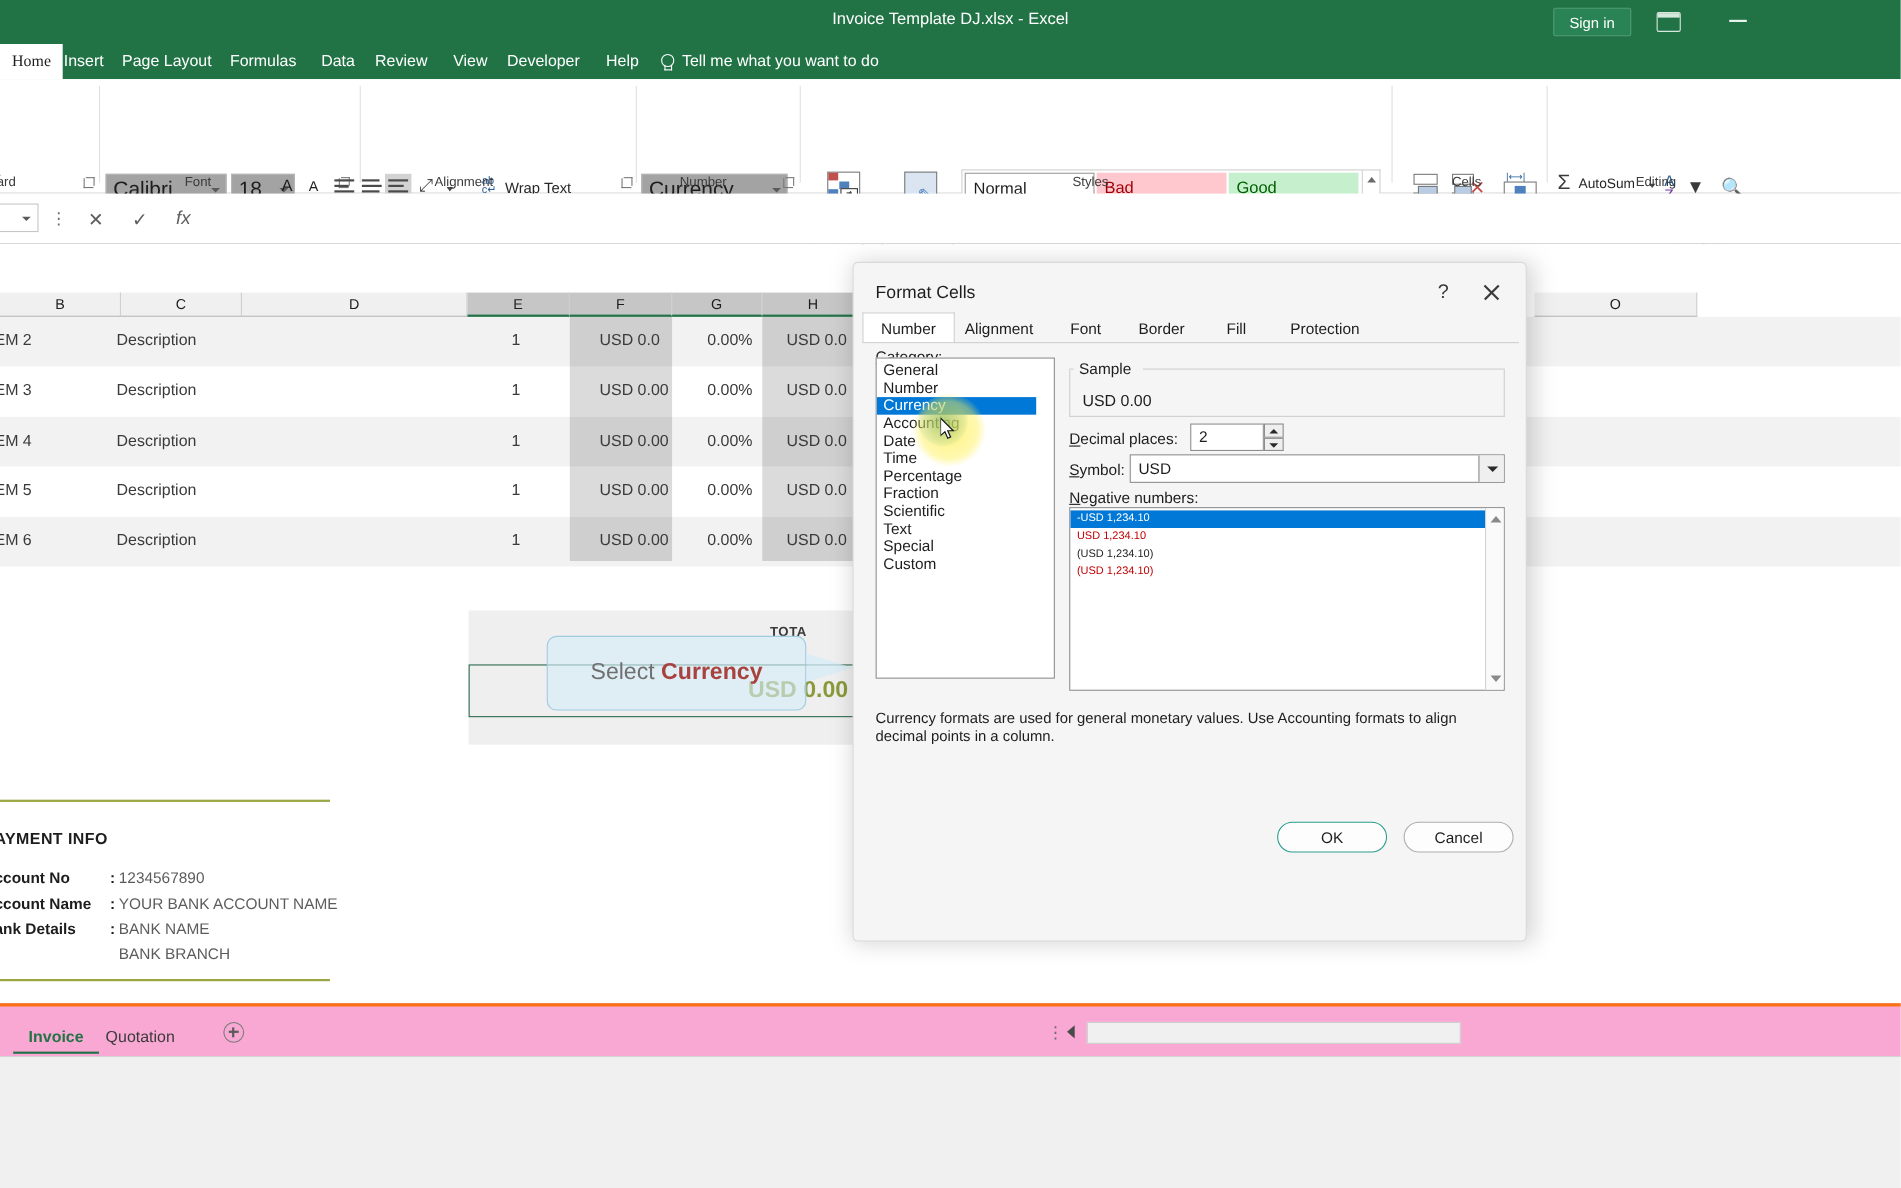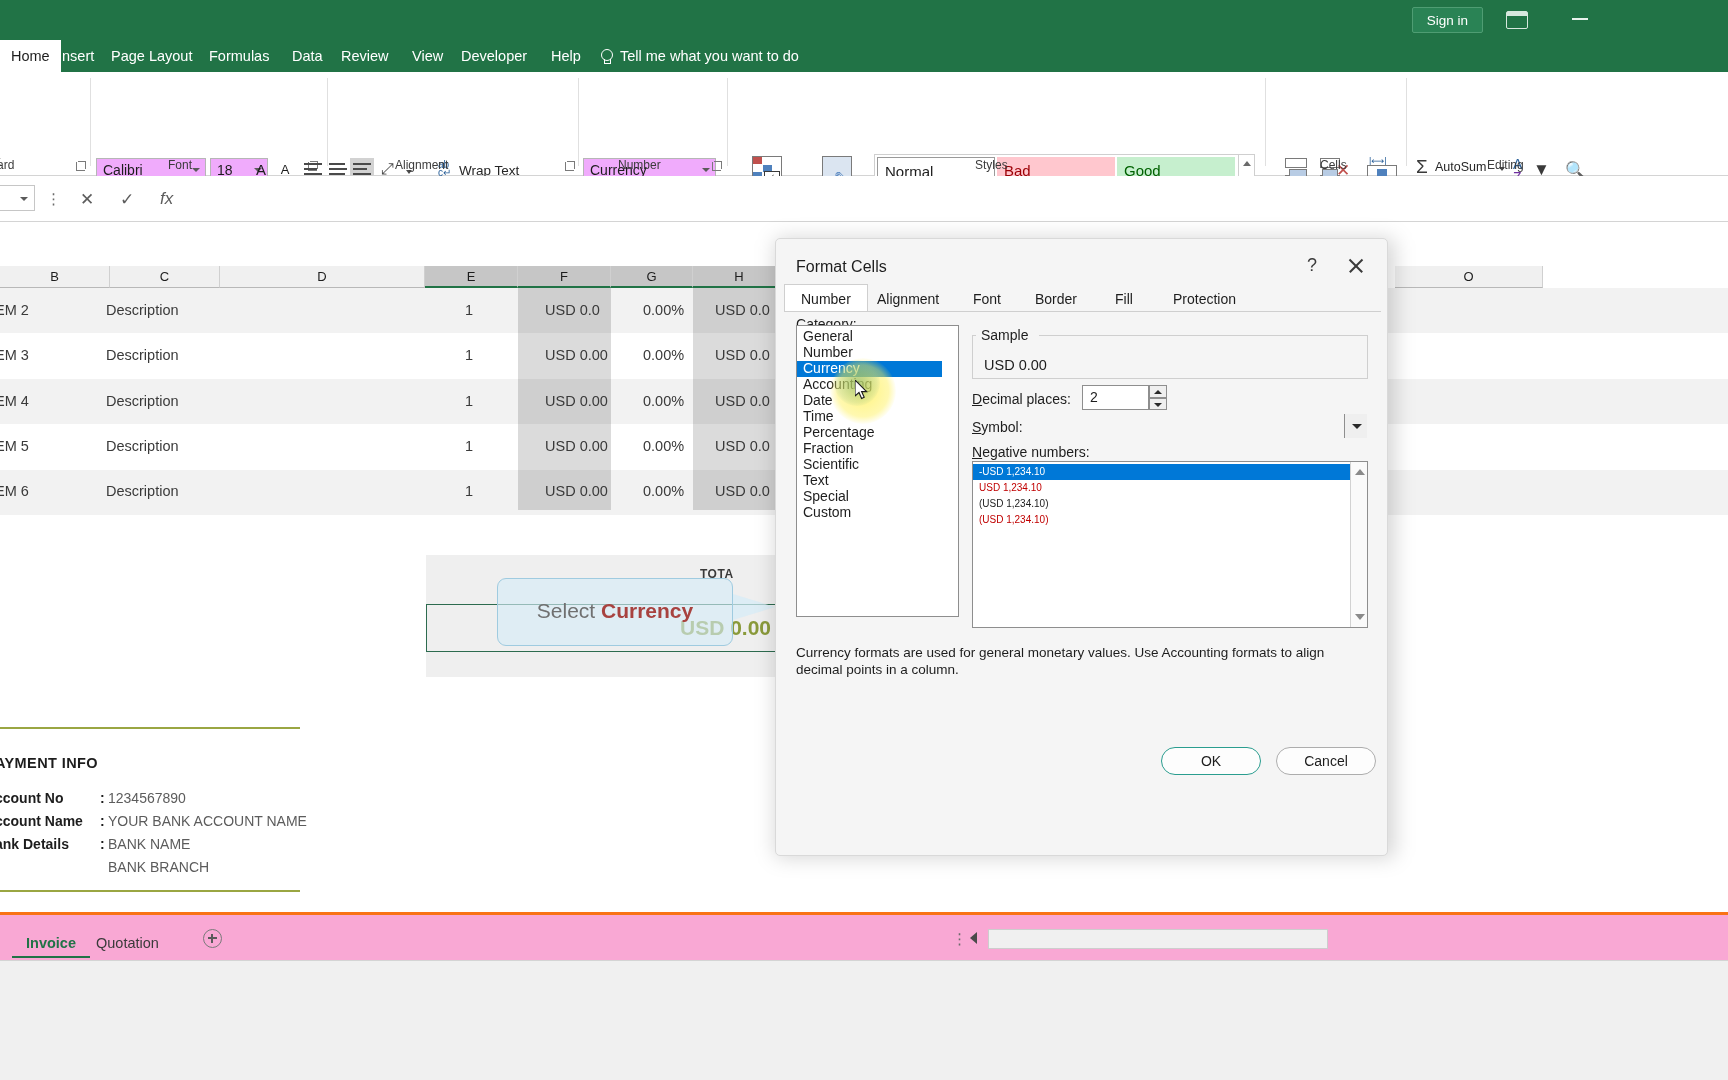--- a/index.html
+++ b/index.html
@@ -82,22 +82,22 @@
   .dlg-launch:after{
     content:""; position:absolute; left:1px; top:-1px; width:7px; height:7px;
     border-top:1.4px solid #7a7a7a; border-right:1.4px solid #7a7a7a;
     transform:rotate(0deg);
   }
 
   .rb-text{ position:absolute; font-size:13.5px; color:#262626; white-space:nowrap; }
   .rb-small{ position:absolute; font-size:12.5px; color:#262626; white-space:nowrap; }
 
   .combo{
-    position:absolute; background:#f0abfc; border:1px solid #b6b6b6;
-    font-size:14px; color:#1d1d1d; padding:3px 18px 3px 6px;
+    position:absolute; background:#a3a3a3; border:1px solid #b6b6b6;
+    font-size:19px; color:#1d1d1d; padding:3px 18px 3px 6px;
   }
   .combo .caret{
     position:absolute; right:5px; top:50%; margin-top:-2px;
     border-left:4px solid transparent; border-right:4px solid transparent;
     border-top:4px solid #5a5a5a;
   }
   .caret-sm{
     position:absolute;
     border-left:3.5px solid transparent; border-right:3.5px solid transparent;
     border-top:4px solid #4a4a4a;
@@ -350,27 +350,28 @@
     position:absolute; top:508px; width:100px; height:28px; line-height:26px;
     text-align:center; font-size:14px; color:#1d1d1d;
     background:#fdfdfd; border:1px solid #adadad; border-radius:14px;
   }
   .dbtn.primary{ border:1.6px solid #2a9d8f; }
 </style>
 </head>
 <body>
 
 <div class="titlebar">
+  <div class="title-text">Invoice Template DJ.xlsx  -  Excel</div>
   <div class="signin-btn">Sign in</div>
   <div class="ribbon-display-icon"></div>
   <div class="win-min"></div>
 </div>
 
 <div class="tabstrip">
-  <div class="tab active" style="left:0px;">Home</div>
+  <div class="tab active" style="left:0px;font-family:Liberation Serif, serif;">Home</div>
   <div class="tab" style="left:47px;">Insert</div>
   <div class="tab" style="left:100px;">Page Layout</div>
   <div class="tab" style="left:198px;">Formulas</div>
   <div class="tab" style="left:281px;">Data</div>
   <div class="tab" style="left:330px;">Review</div>
   <div class="tab" style="left:401px;">View</div>
   <div class="tab" style="left:450px;">Developer</div>
   <div class="tab" style="left:540px;">Help</div>
   <div class="bulb" style="left:600px; top:9px;"></div>
   <div class="tellme" style="left:620px;">Tell me what you want to do</div>
@@ -721,20 +722,23 @@
   <div style="position:absolute; left:373px; top:146px; width:18px; height:25px;">
     <div style="position:absolute;left:0;top:0;width:18px;height:12.5px;background:#efefef;border:1px solid #8e8e8e;">
       <div style="position:absolute;left:4px;top:4px;width:0;height:0;border-left:4px solid transparent;border-right:4px solid transparent;border-bottom:4px solid #2a2a2a;"></div>
     </div>
     <div style="position:absolute;left:0;top:12.5px;width:18px;height:12.5px;background:#efefef;border:1px solid #8e8e8e;">
       <div style="position:absolute;left:4px;top:4px;width:0;height:0;border-left:4px solid transparent;border-right:4px solid transparent;border-top:4px solid #2a2a2a;"></div>
     </div>
   </div>
 
   <div class="dlabel" style="left:196px; top:180px;"><u>S</u><span>ymbol:</span></div>
+  <div class="dinput" style="left:251px; top:174px; width:341px; height:26px; line-height:24px;">
+    <span>USD</span>
+  </div>
   <div style="position:absolute; left:568px; top:175px; width:23px; height:24px; background:#efefef; border-left:1px solid #8e8e8e;">
     <div style="position:absolute;left:7px;top:10px;width:0;height:0;border-left:5px solid transparent;border-right:5px solid transparent;border-top:5px solid #2a2a2a;"></div>
   </div>
 
   <div class="dlabel" style="left:196px; top:205px;"><u>N</u><span>egative numbers:</span></div>
   <div class="neglist">
     <div class="negitem sel" style="top:2px;">-USD 1,234.10</div>
     <div class="negitem red" style="top:18px;">USD 1,234.10</div>
     <div class="negitem" style="top:34px;">(USD 1,234.10)</div>
     <div class="negitem red" style="top:50px;">(USD 1,234.10)</div>

